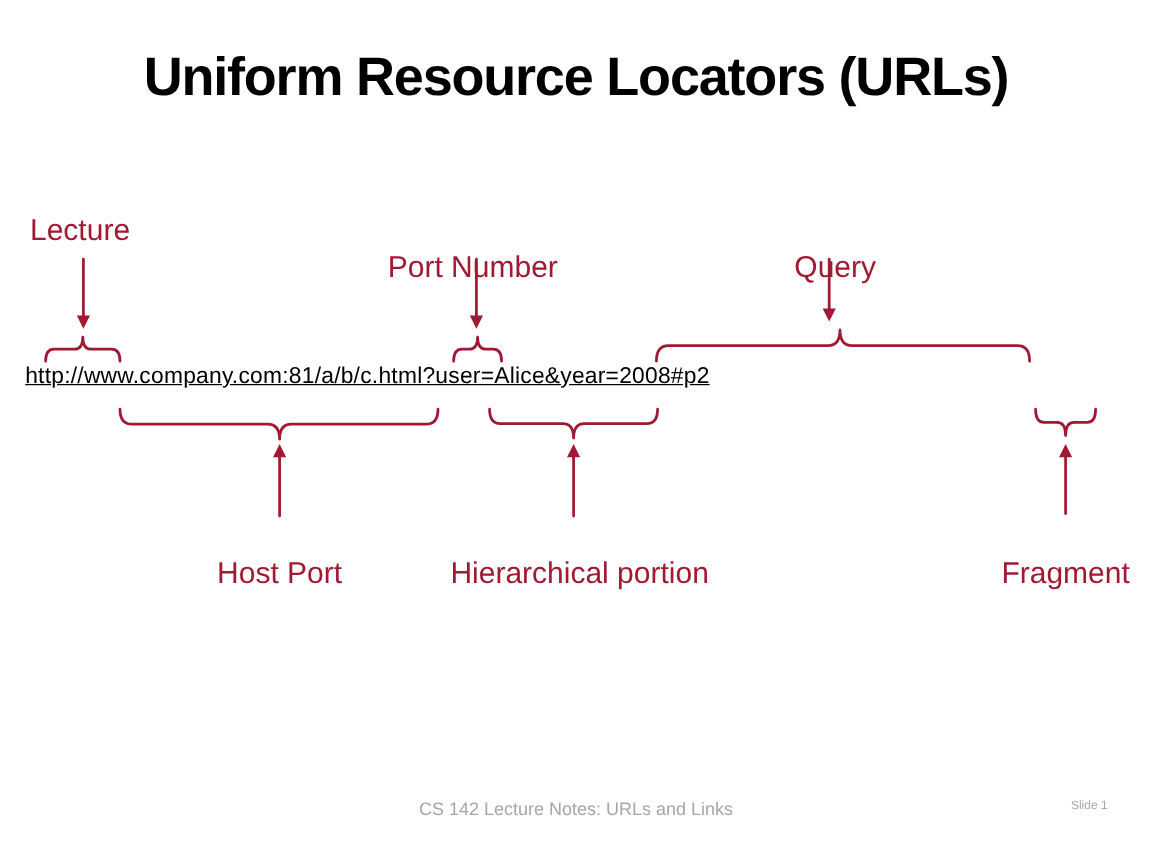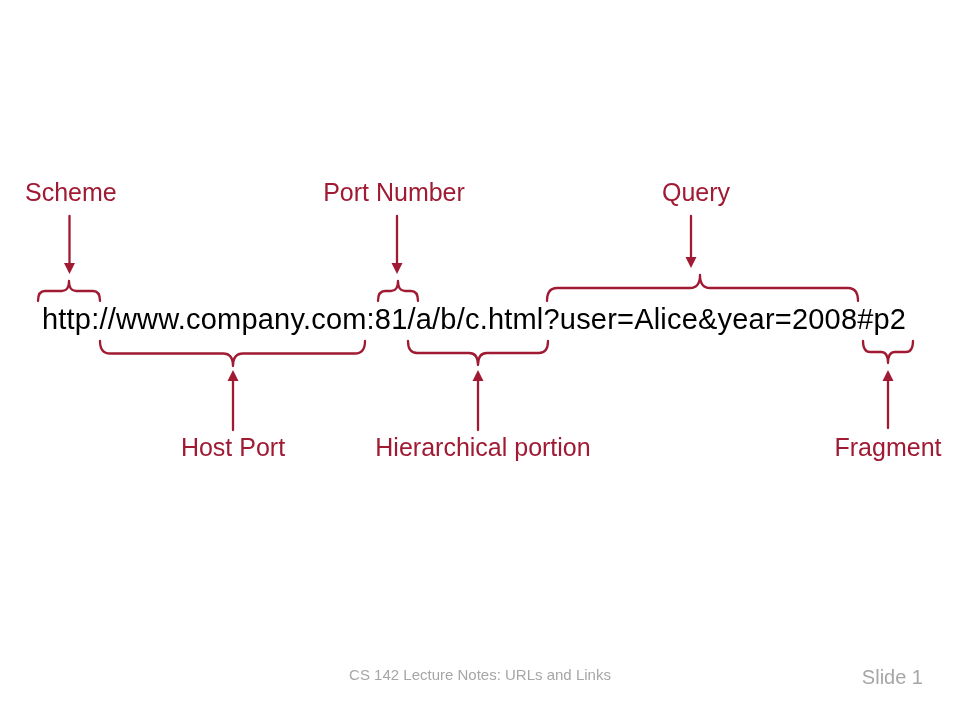--- a/index.html
+++ b/index.html
@@ -23,41 +23,42 @@
     letter-spacing: -1px;
     color: var(--title-color, #000);
     white-space: nowrap;
   }
   .anno-label {
     position: absolute;
     font-size: 25px;
     color: var(--accent, #A01A33);
     white-space: nowrap;
   }
-  .centered { transform: translateX(-50%); }
+  .centered { transform: translateX(-50%); margin-top: 31px; }
   .url-text {
     position: absolute;
-    left: 42px; top: 303px;
-    font-size: 29px;
+    left: 21px; top: 303px;
+    font-size: 19px;
     letter-spacing: 0.2px;
     color: var(--url-color, #000);
     white-space: nowrap;
+    text-decoration: underline;
   }
   .footer-course {
     position: absolute;
     left: 0; top: 666px; width: 100%;
     text-align: center;
     font-size: 15px;
     color: var(--footer-color, #A6A6A6);
     white-space: nowrap;
   }
   .footer-slide {
     position: absolute;
     right: 37px; top: 666px;
-    font-size: 20px;
+    font-size: 10px;
     color: var(--footer-color, #A6A6A6);
     white-space: nowrap;
   }
   .diagram-svg {
     position: absolute;
     left: 0; top: 0;
     width: 960px; height: 720px;
   }
   .diagram-svg path, .diagram-svg line {
     stroke: var(--accent, #A01A33);
@@ -69,22 +70,23 @@
   .diagram-svg polygon {
     fill: var(--accent, #A01A33);
     stroke: none;
   }
 </style>
 </head>
 <body>
 
 <div class="slide">
 
+  <div class="title">Uniform Resource Locators (URLs)</div>
 
-  <div class="anno-label" style="left:25px; top:178px;">Scheme</div>
+  <div class="anno-label" style="left:25px; top:178px;">Lecture</div>
   <div class="anno-label centered" style="left:394px; top:178px;">Port Number</div>
   <div class="anno-label centered" style="left:696px; top:178px;text-align:right;">Query</div>
 
   <div class="url-text">http://www.company.com:81/a/b/c.html?user=Alice&amp;year=2008#p2</div>
 
   <div class="anno-label centered" style="left:233px; top:433px;">Host Port</div>
   <div class="anno-label centered" style="left:888px; top:433px;">Fragment</div>
   <div class="anno-label centered" style="left:483px; top:433px;">Hierarchical portion</div>
 
   <svg class="diagram-svg" viewBox="0 0 960 720" xmlns="http://www.w3.org/2000/svg">

